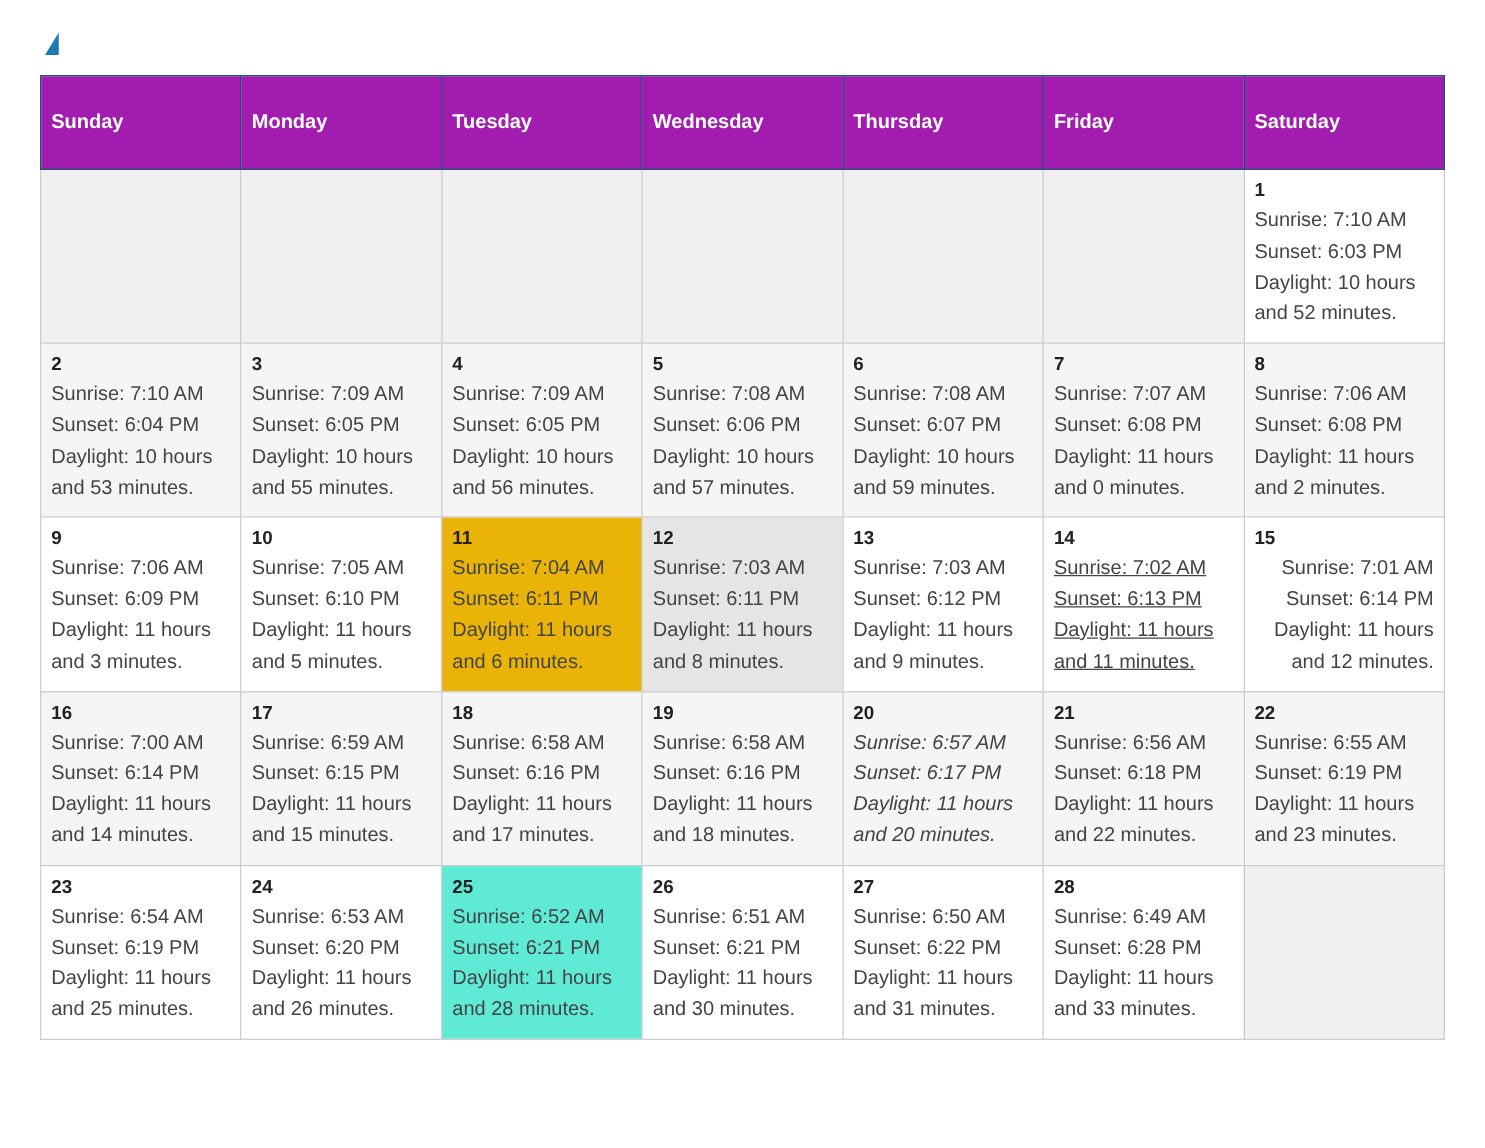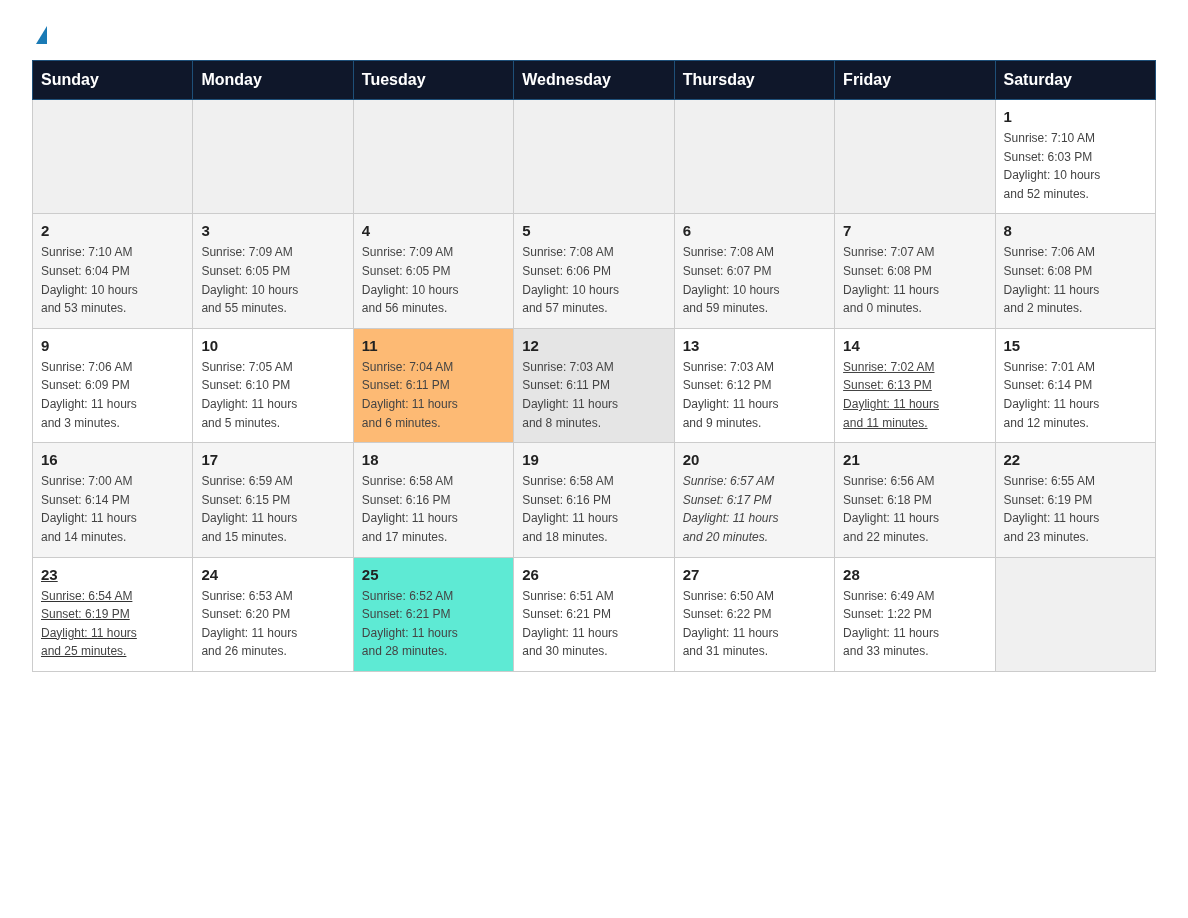--- a/index.html
+++ b/index.html
@@ -60,23 +60,23 @@
       font-size: 20px;
       color: #444;
       margin-top: 4px;
     }
     table {
       width: 100%;
       border-collapse: collapse;
       table-layout: fixed;
     }
     thead tr th {
-      background: #0f172a;
+      background: #a21caf;
       color: #fff;
-      padding: 10px 8px;
+      padding: 28px 8px;
       font-size: 16px;
       font-weight: bold;
       text-align: left;
       border: 1px solid #1e4f78;
     }
     tbody tr td {
       vertical-align: top;
       padding: 8px 8px 10px 8px;
       border: 1px solid #ccc;
       height: 110px;
@@ -91,21 +91,21 @@
       background: #fff;
     }
     .day-number {
       font-size: 15px;
       font-weight: bold;
       color: #222;
       display: block;
       margin-bottom: 4px;
     }
     .day-info {
-      font-size: 12px;
+      font-size: 16px;
       color: #444;
       line-height: 1.55;
     }
     .empty-cell {
       background: #f0f0f0 !important;
     }
   </style>
 </head>
 <body>
 
@@ -210,21 +210,21 @@
 Daylight: 11 hours
 and 3 minutes.</div>
         </td>
         <td style="background: rgb(255, 255, 255);">
           <span class="day-number">10</span>
           <div class="day-info" style="white-space: pre-line;">Sunrise: 7:05 AM
 Sunset: 6:10 PM
 Daylight: 11 hours
 and 5 minutes.</div>
         </td>
-        <td style="background: #fdba74;">
+        <td style="background: #eab308;">
           <span class="day-number">11</span>
           <div class="day-info" style="white-space: pre-line;">Sunrise: 7:04 AM
 Sunset: 6:11 PM
 Daylight: 11 hours
 and 6 minutes.</div>
         </td>
         <td style="background: #e5e5e5;">
           <span class="day-number">12</span>
           <div class="day-info" style="white-space: pre-line;">Sunrise: 7:03 AM
 Sunset: 6:11 PM
@@ -240,21 +240,21 @@
         </td>
         <td style="background: rgb(255, 255, 255);">
           <span class="day-number">14</span>
           <div class="day-info" style="white-space: pre-line; text-decoration: underline;">Sunrise: 7:02 AM
 Sunset: 6:13 PM
 Daylight: 11 hours
 and 11 minutes.</div>
         </td>
         <td style="background: rgb(255, 255, 255);">
           <span class="day-number">15</span>
-          <div class="day-info" style="white-space: pre-line;">Sunrise: 7:01 AM
+          <div class="day-info" style="white-space: pre-line; text-align: right;">Sunrise: 7:01 AM
 Sunset: 6:14 PM
 Daylight: 11 hours
 and 12 minutes.</div>
         </td>
       </tr>
       <tr>
         <td style="background: rgb(245, 245, 245);">
           <span class="day-number">16</span>
           <div class="day-info" style="white-space: pre-line;">Sunrise: 7:00 AM
 Sunset: 6:14 PM
@@ -298,21 +298,21 @@
         </td>
         <td style="background: rgb(245, 245, 245);">
           <span class="day-number">22</span>
           <div class="day-info" style="white-space: pre-line;">Sunrise: 6:55 AM
 Sunset: 6:19 PM
 Daylight: 11 hours
 and 23 minutes.</div>
         </td>
       </tr>
       <tr>
-        <td style="background: rgb(255, 255, 255); text-decoration: underline;">
+        <td style="background: rgb(255, 255, 255);">
           <span class="day-number">23</span>
           <div class="day-info" style="white-space: pre-line;">Sunrise: 6:54 AM
 Sunset: 6:19 PM
 Daylight: 11 hours
 and 25 minutes.</div>
         </td>
         <td style="background: rgb(255, 255, 255);">
           <span class="day-number">24</span>
           <div class="day-info" style="white-space: pre-line;">Sunrise: 6:53 AM
 Sunset: 6:20 PM
@@ -336,20 +336,20 @@
         <td style="background: rgb(255, 255, 255);">
           <span class="day-number">27</span>
           <div class="day-info" style="white-space: pre-line;">Sunrise: 6:50 AM
 Sunset: 6:22 PM
 Daylight: 11 hours
 and 31 minutes.</div>
         </td>
         <td style="background: rgb(255, 255, 255);">
           <span class="day-number">28</span>
           <div class="day-info" style="white-space: pre-line;">Sunrise: 6:49 AM
-Sunset: 1:22 PM
+Sunset: 6:28 PM
 Daylight: 11 hours
 and 33 minutes.</div>
         </td>
         <td class="empty-cell"></td>
       </tr>
     </tbody>
 </table>
 
 </body></html>

